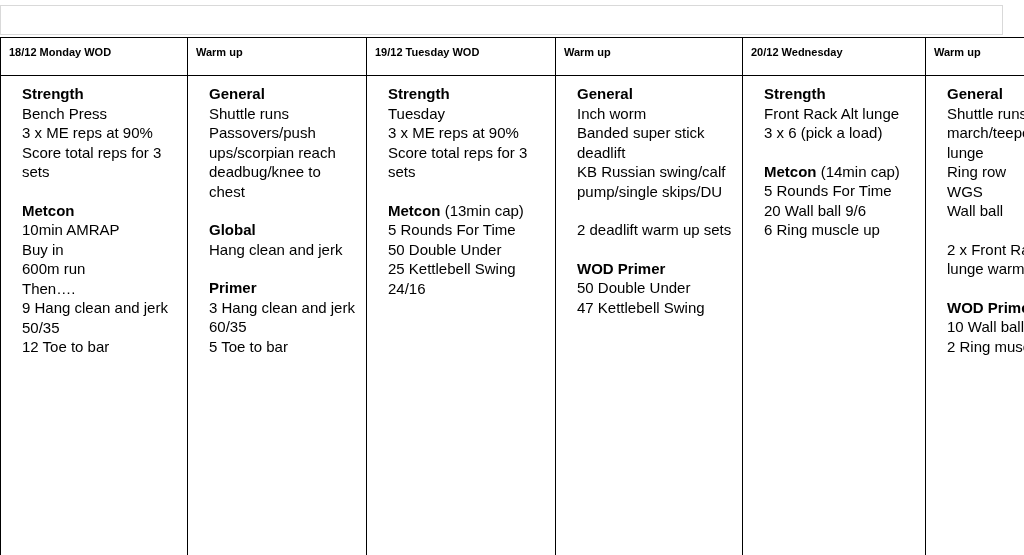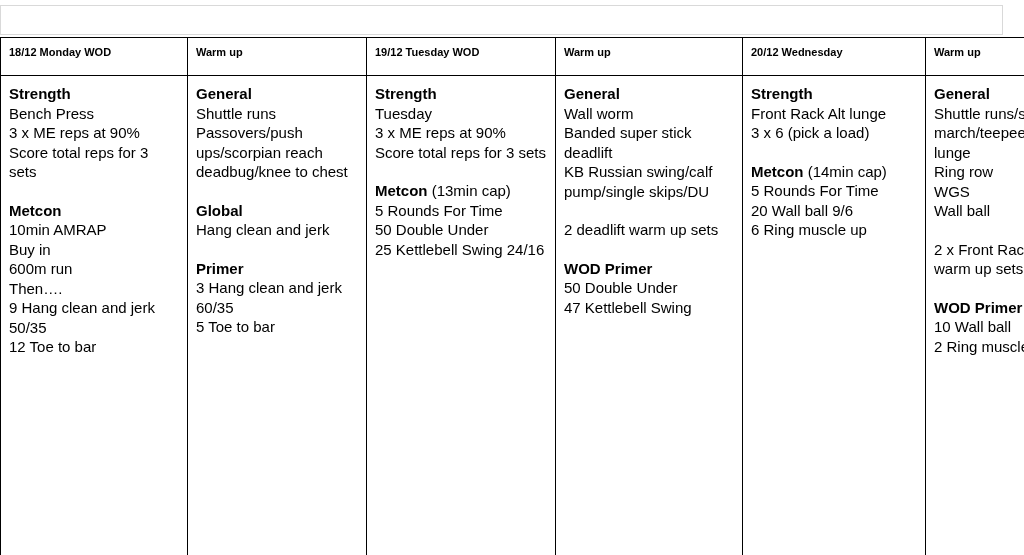--- a/index.html
+++ b/index.html
@@ -57,21 +57,21 @@
     font-size: 15px;
     line-height: 19.5px;
   }
   .col-1 { width: 170px; }
   .col-2 { width: 162px; }
   .col-3 { width: 172px; }
   .col-4 { width: 170px; }
   .col-5 { width: 166px; }
   .col-6 { width: 169px; }
 
-  .block { margin-bottom: 0; }
+  .block { margin-bottom: 0; margin-left: 13px; }
   .block + .block { margin-top: 19px; }
   .head {
     font-weight: bold;
   }
   .head .suffix {
     font-weight: normal;
   }
   .line { }
   .cellwrap { }
 </style>
@@ -146,21 +146,21 @@
                 <div class="line">5 Rounds For Time</div>
                 <div class="line">50 Double Under</div>
                 <div class="line">25 Kettlebell Swing 24/16</div>
               </div>
             </div>
           </td>
         <td class="col-4">
             <div class="cellwrap">
               <div class="block">
                 <div class="head">General</div>
-                <div class="line">Wall worm</div>
+                <div class="line">Inch worm</div>
                 <div class="line">Banded super stick deadlift</div>
                 <div class="line">KB Russian swing/calf pump/single skips/DU</div>
               </div>
               <div class="block">
                 <div class="line">2 deadlift warm up sets</div>
               </div>
               <div class="block">
                 <div class="head">WOD Primer</div>
                 <div class="line">50 Double Under</div>
                 <div class="line">47 Kettlebell Swing</div>

